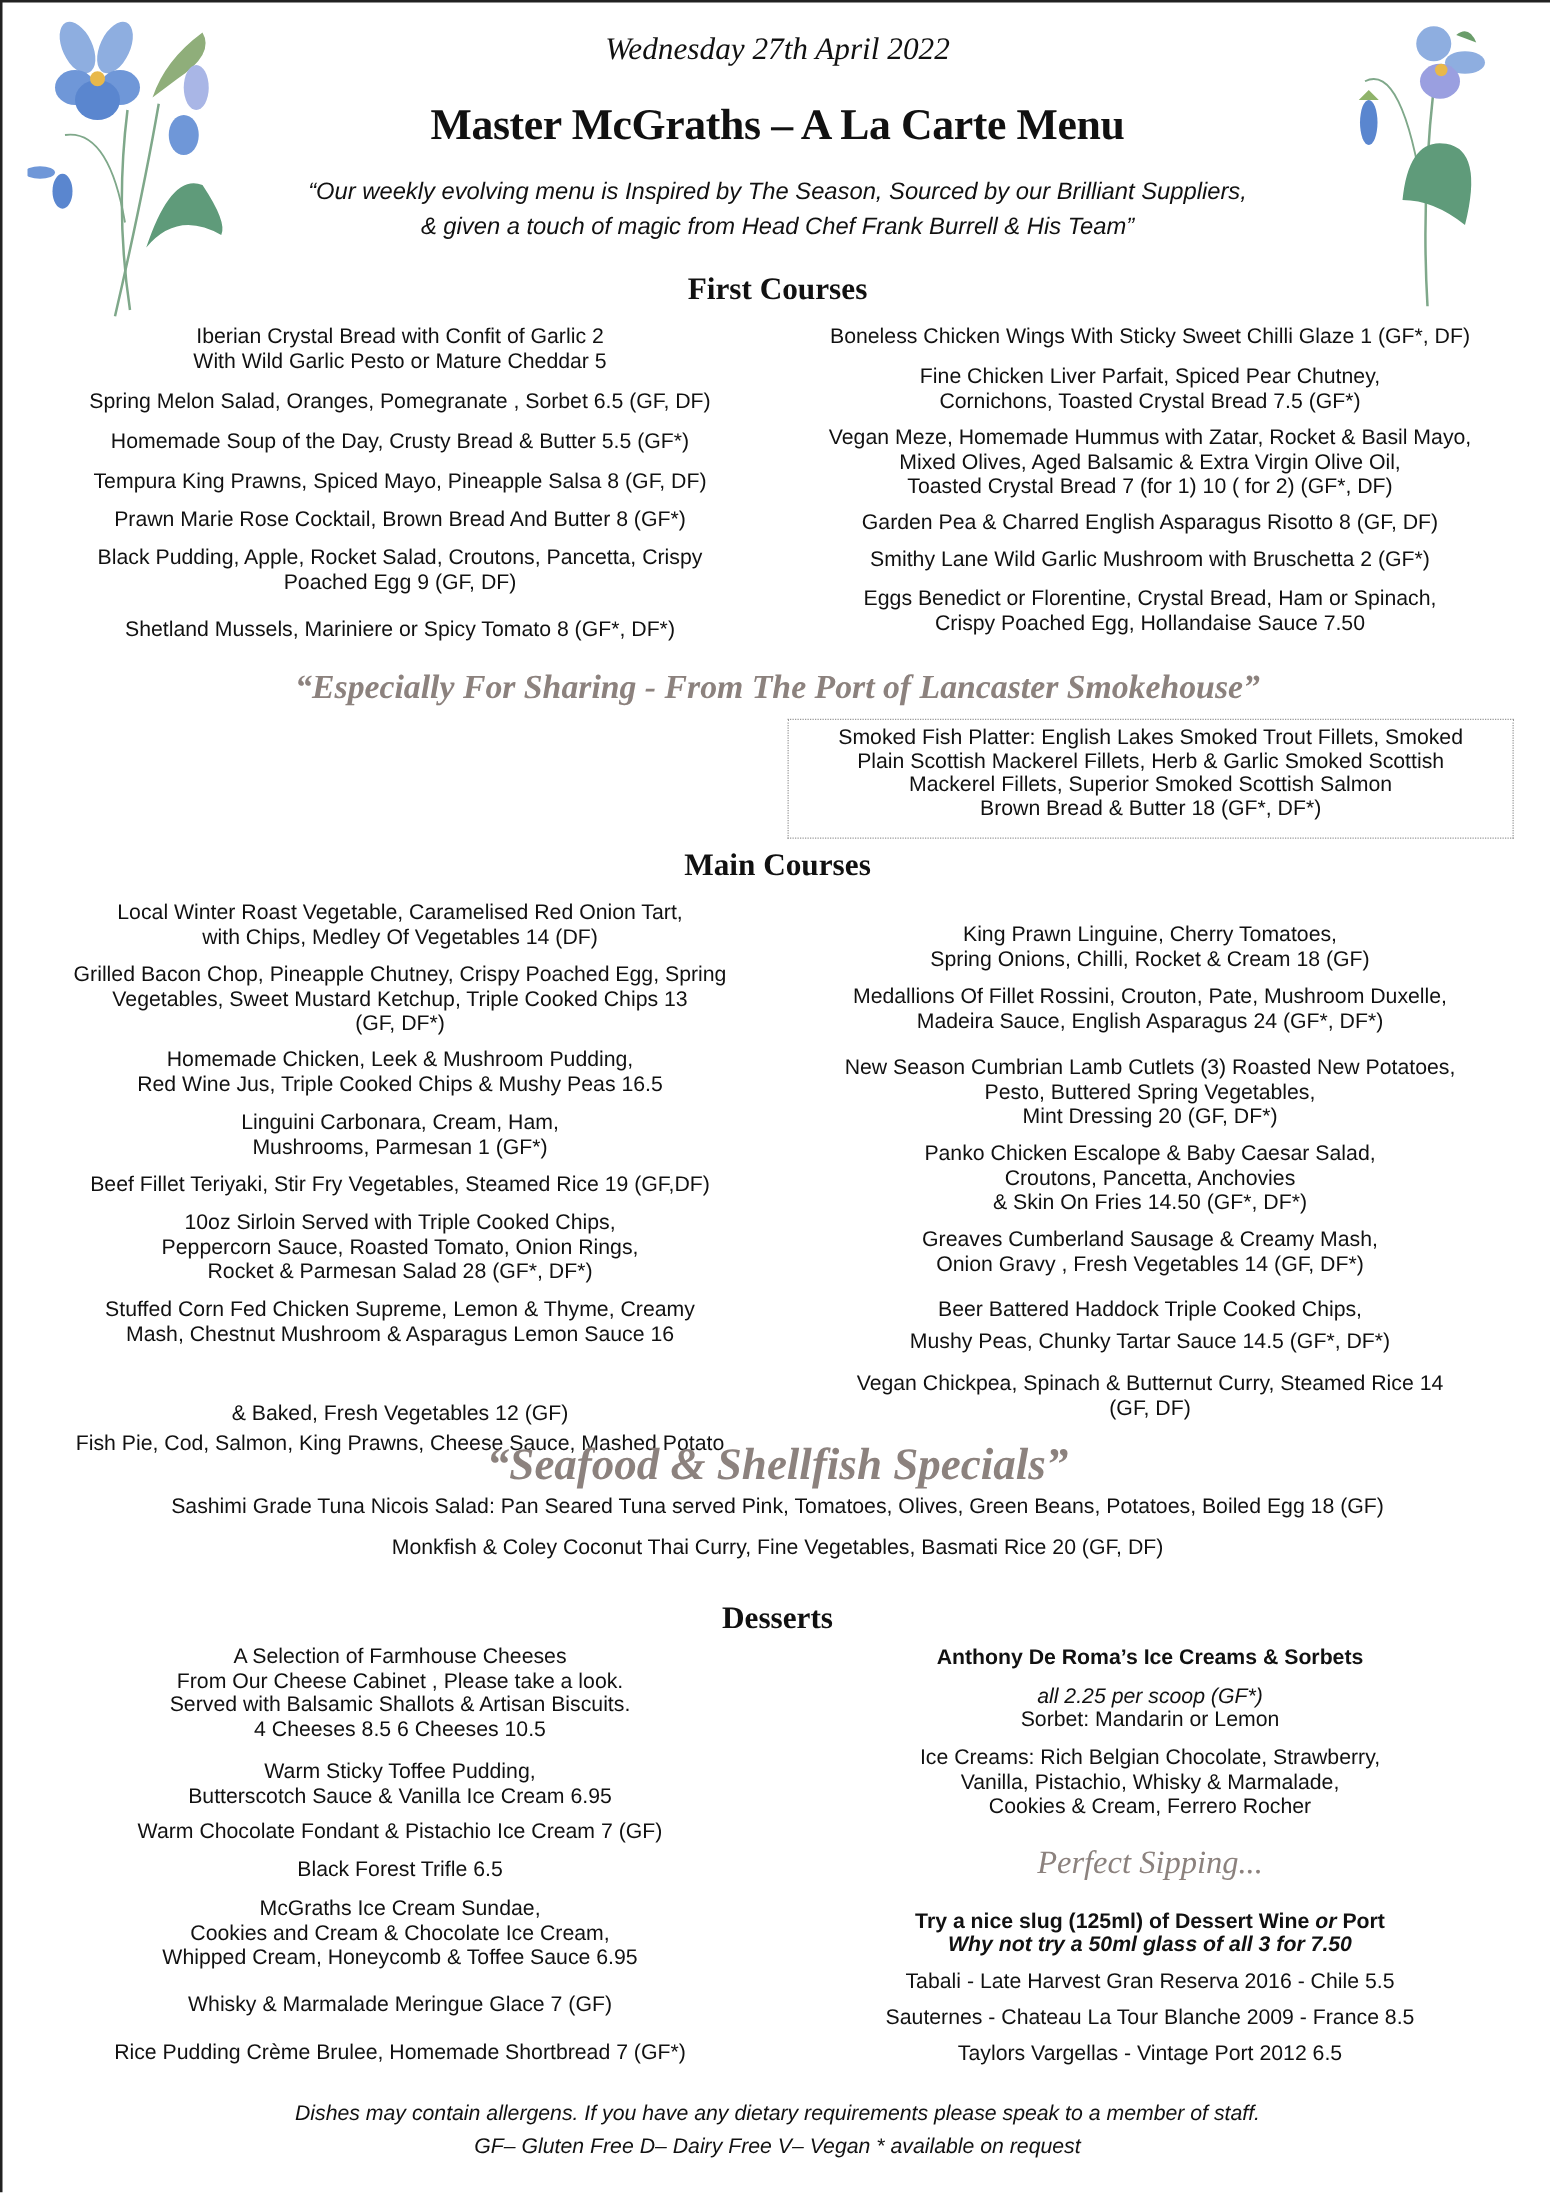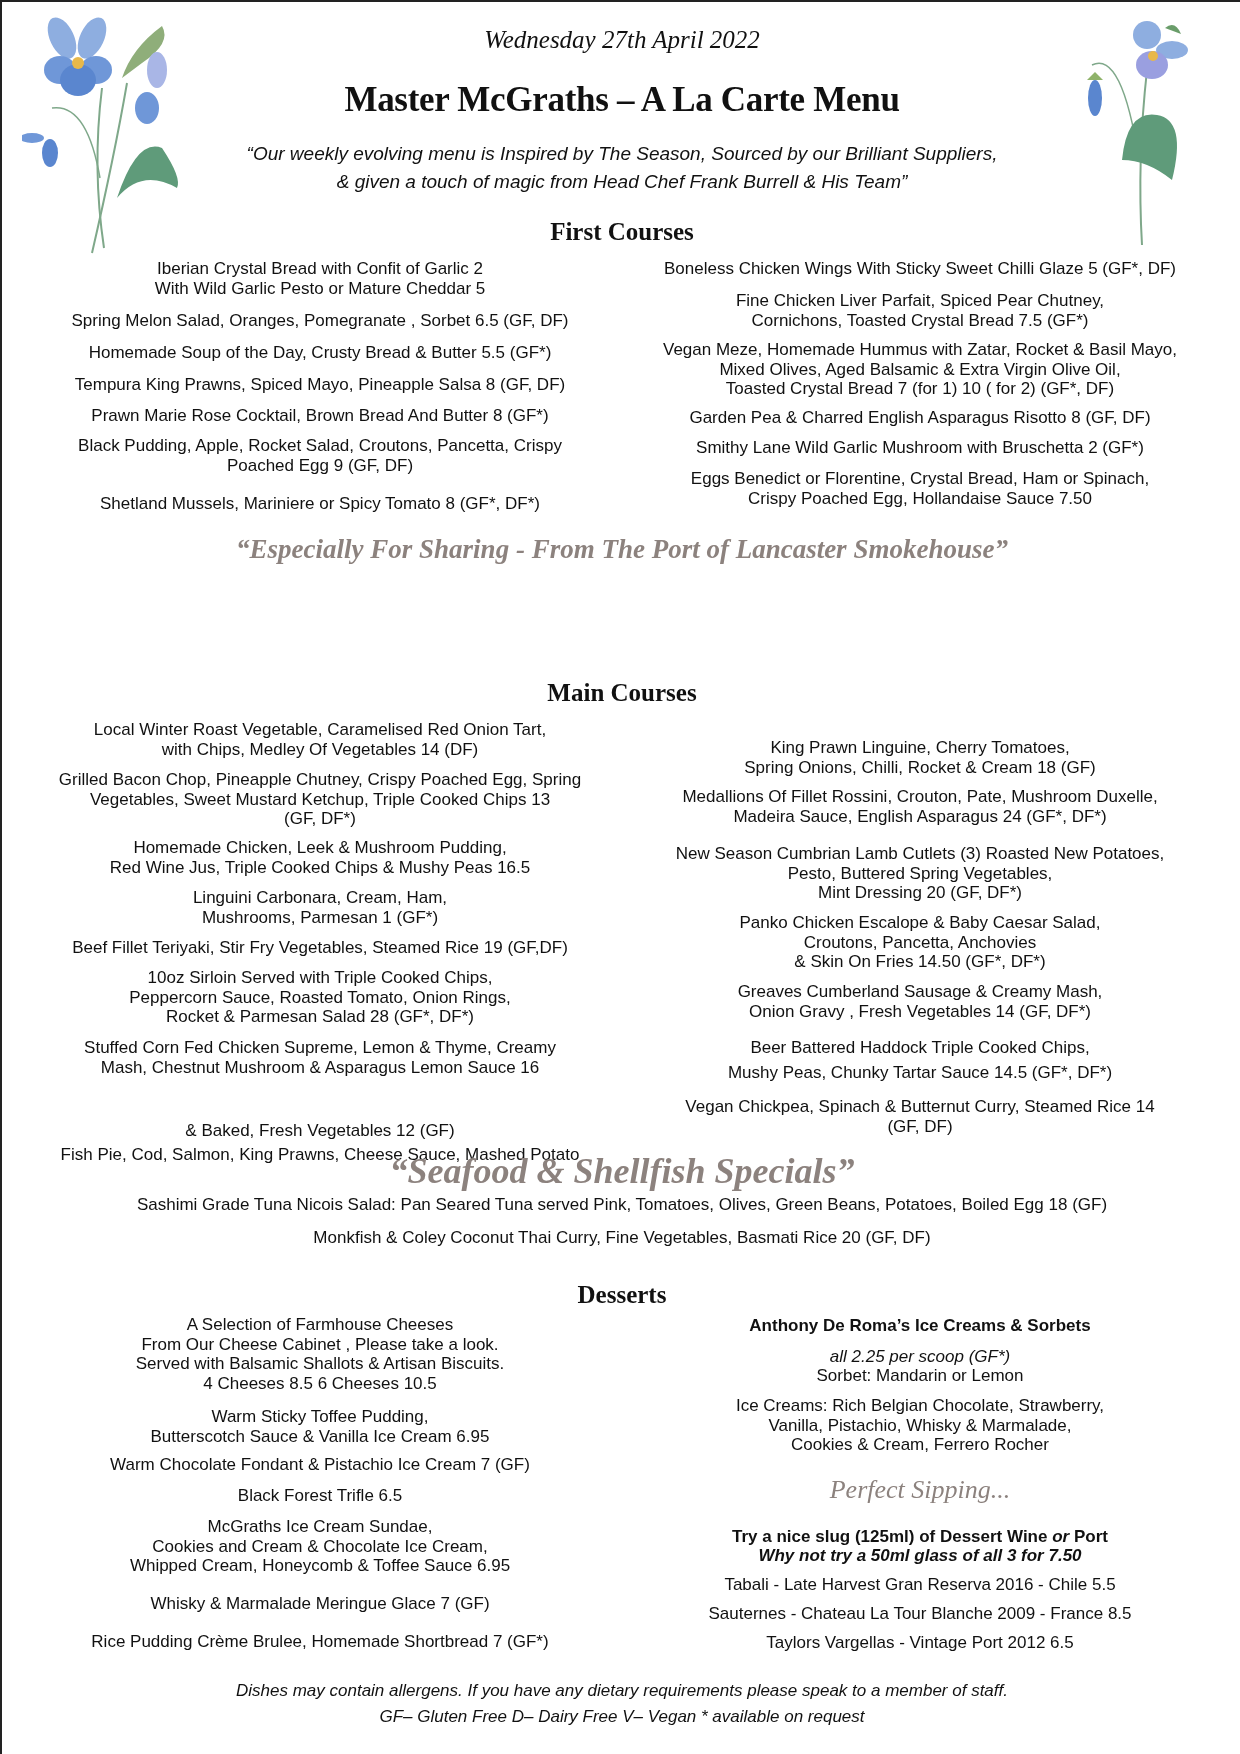--- a/index.html
+++ b/index.html
@@ -75,33 +75,37 @@
     <p class="item abs" style="top:309px;width:600px">Spring Melon Salad, Oranges,  Pomegranate , Sorbet  6.5  (GF, DF)</p>
     <p class="item abs" style="top:341px;width:600px">Homemade  Soup of the Day, Crusty Bread &amp; Butter  5.5  (GF*)</p>
     <p class="item abs" style="top:373px;width:600px">Tempura King Prawns, Spiced Mayo, Pineapple Salsa  8 (GF, DF)</p>
     <p class="item abs" style="top:404px;width:600px">Prawn Marie Rose Cocktail, Brown Bread And Butter   8  (GF*)</p>
     <p class="item abs" style="top:434px;width:600px">Black Pudding, Apple, Rocket Salad, Croutons, Pancetta, Crispy
 Poached Egg   9  (GF, DF)</p>
     <p class="item abs" style="top:492px;width:600px">Shetland Mussels, Mariniere or Spicy Tomato   8  (GF*, DF*)</p>
   </div>
 
   <div class="abs col right">
-    <p class="item abs" style="top:257px;width:600px">Boneless Chicken Wings With Sticky Sweet Chilli Glaze  5   (GF*,  DF)</p>
+    <p class="item abs" style="top:257px;width:600px">Boneless Chicken Wings With Sticky Sweet Chilli Glaze  1   (GF*,  DF)</p>
     <p class="item abs" style="top:289px;width:600px">Fine Chicken Liver Parfait, Spiced Pear Chutney,
 Cornichons, Toasted Crystal Bread  7.5 (GF*)</p>
     <p class="item abs" style="top:338px;width:600px">Vegan Meze, Homemade Hummus with Zatar, Rocket &amp; Basil Mayo,
 Mixed Olives, Aged Balsamic &amp; Extra Virgin Olive Oil,
 Toasted Crystal Bread  7 (for 1) 10 ( for 2)  (GF*, DF)</p>
     <p class="item abs" style="top:406px;width:600px">Garden Pea &amp; Charred English Asparagus Risotto 8   (GF, DF)</p>
     <p class="item abs" style="top:436px;width:600px">Smithy Lane Wild Garlic Mushroom with Bruschetta 2 (GF*)</p>
     <p class="item abs" style="top:467px;width:600px">Eggs Benedict or Florentine, Crystal Bread, Ham or Spinach,
 Crispy Poached Egg, Hollandaise Sauce     7.50</p>
   </div>
 
   <div class="abs center special" style="top:532px;font-size:27px">“Especially For Sharing - From The Port of Lancaster Smokehouse”</div>
+  <div class="abs box" style="left:628px;top:573px;width:581px;height:96px">Smoked Fish Platter: English Lakes Smoked Trout Fillets, Smoked
+Plain Scottish Mackerel Fillets, Herb &amp; Garlic Smoked Scottish
+Mackerel Fillets, Superior Smoked Scottish Salmon
+Brown Bread &amp; Butter  18 (GF*, DF*)</div>
 
   <div class="abs center heading" style="top:677px">Main Courses</div>
 
   <div class="abs col left">
     <p class="item abs" style="top:718px;width:600px">Local Winter Roast Vegetable, Caramelised Red Onion Tart,
 with Chips, Medley Of  Vegetables 14 (DF)</p>
     <p class="item abs" style="top:768px;width:600px">Grilled Bacon Chop, Pineapple Chutney, Crispy Poached Egg, Spring
 Vegetables, Sweet Mustard Ketchup, Triple Cooked Chips   13
 (GF, DF*)</p>
     <p class="item abs" style="top:836px;width:600px">Homemade Chicken, Leek &amp; Mushroom Pudding,

